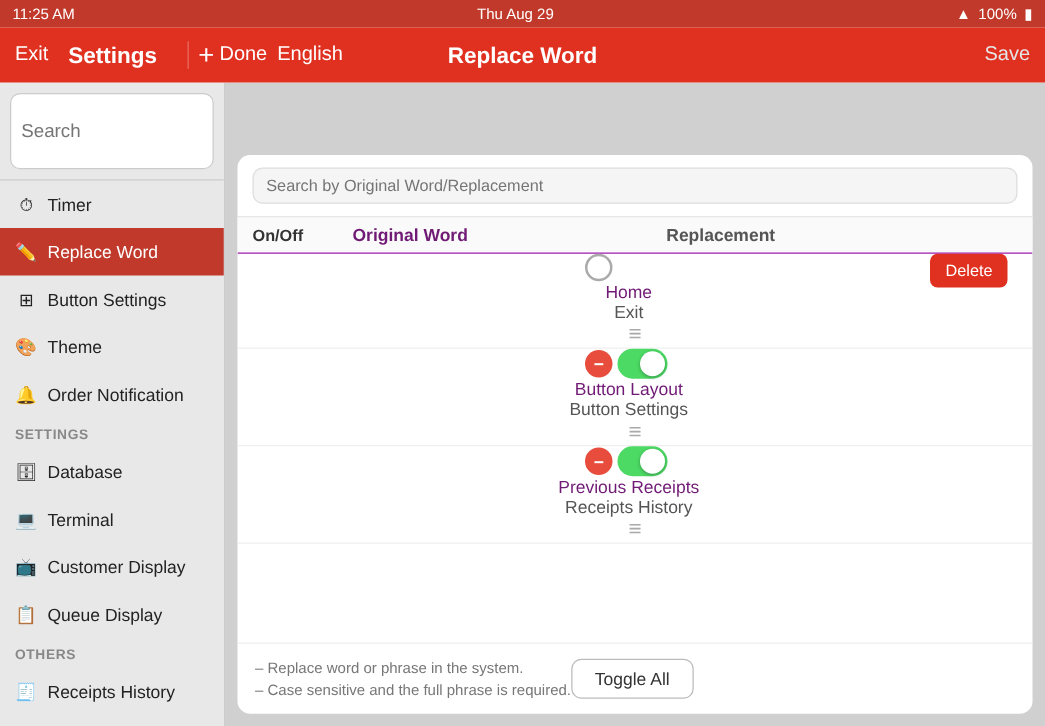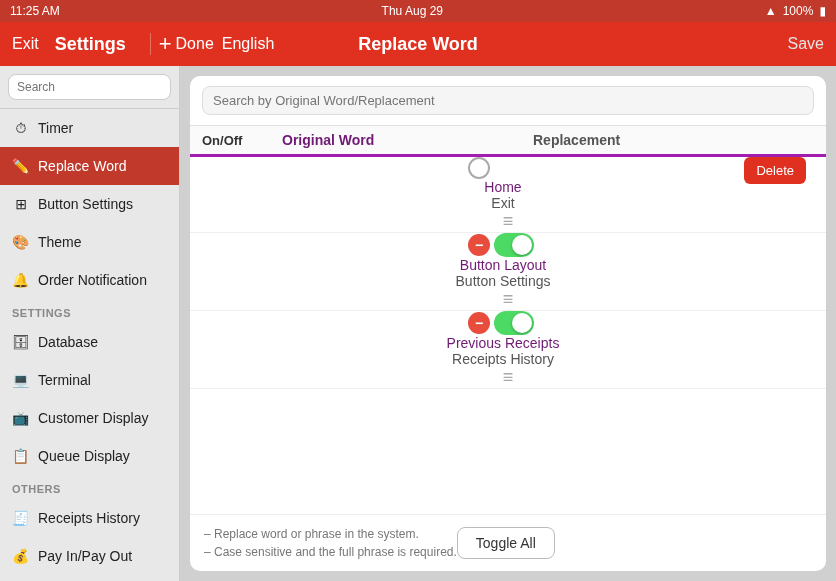--- a/index.html
+++ b/index.html
@@ -46,25 +46,25 @@
       border-right: 1px solid #ccc;
       overflow-y: auto;
       flex-shrink: 0;
     }
     .sidebar-search {
       padding: 8px;
       border-bottom: 1px solid #ccc;
     }
     .sidebar-search input {
       width: 100%;
-      padding: 5px 8px;
+      padding: 21px 8px;
       border-radius: 8px;
       border: 1px solid #ccc;
       background: white;
-      font-size: 12px;
+      font-size: 15px;
       outline: none;
     }
     .sidebar-item {
       display: flex;
       align-items: center;
       padding: 10px 12px;
       font-size: 14px;
       color: #222;
       cursor: pointer;
       gap: 8px;
@@ -92,38 +92,39 @@
       display: flex;
       flex-direction: column;
     }
     #content-inner {
       background: white;
       border-radius: 10px;
       flex: 1;
       display: flex;
       flex-direction: column;
       overflow: hidden;
+      margin-top: 48px;
     }
     .content-search {
       padding: 10px 12px;
       border-bottom: 1px solid #e0e0e0;
     }
     .content-search input {
       width: 100%;
       padding: 6px 10px;
       border-radius: 8px;
       border: 1px solid #ddd;
       background: #f5f5f5;
       font-size: 13px;
       outline: none;
     }
     .table-header {
       display: flex;
       padding: 6px 12px;
-      border-bottom: 3px solid #a21caf;
+      border-bottom: 1px solid #a21caf;
       font-size: 13px;
       font-weight: 600;
       color: #333;
       background: #fafafa;
     }
     .col-onoff { width: 80px; }
     .col-original { flex: 1; }
     .col-replacement { flex: 1; }
 
     .table-row {

